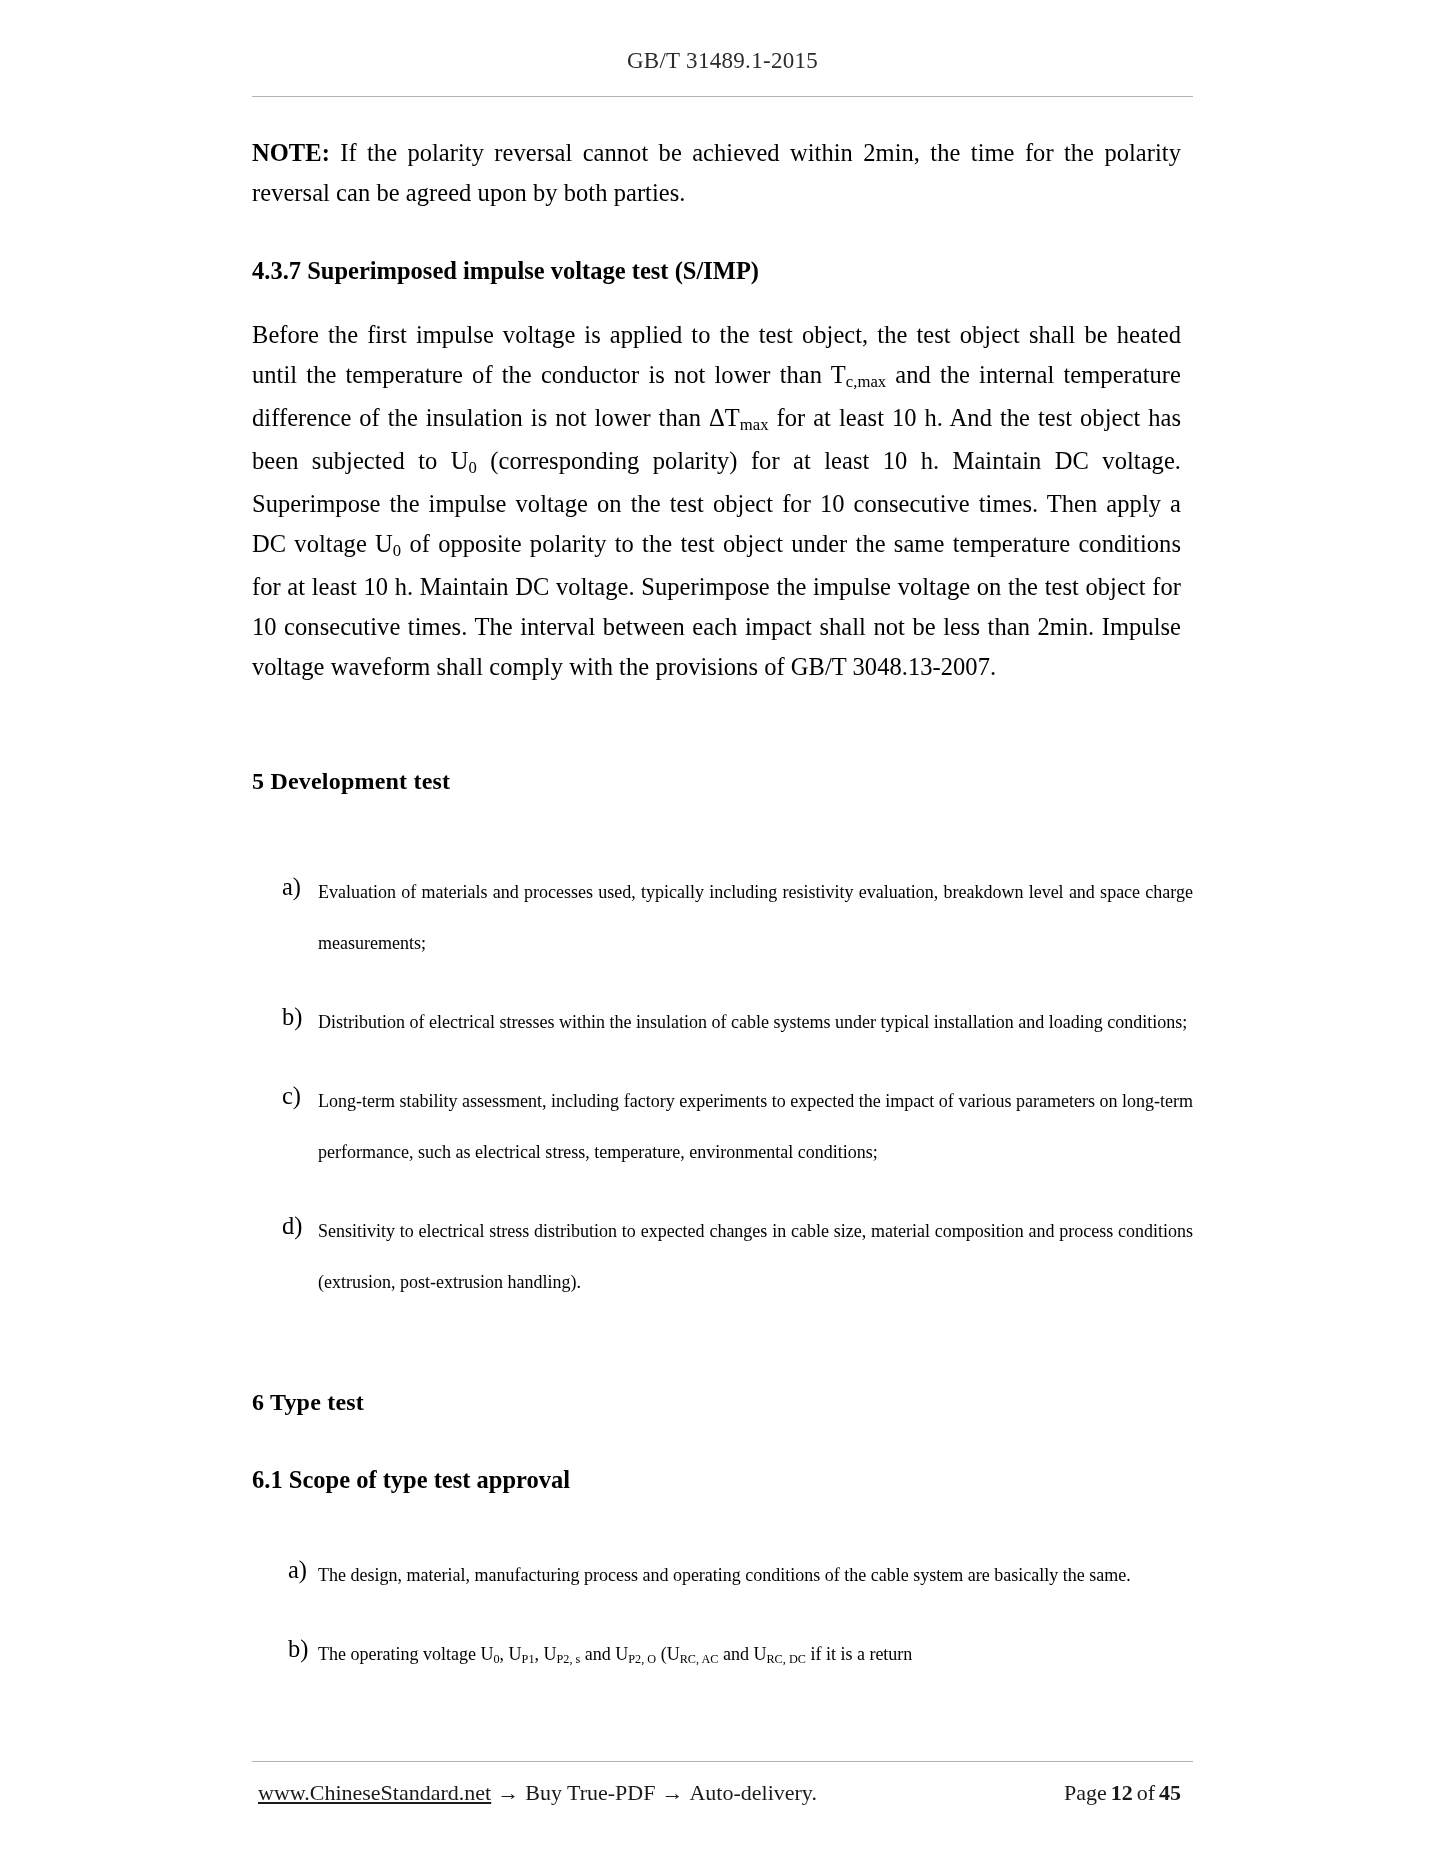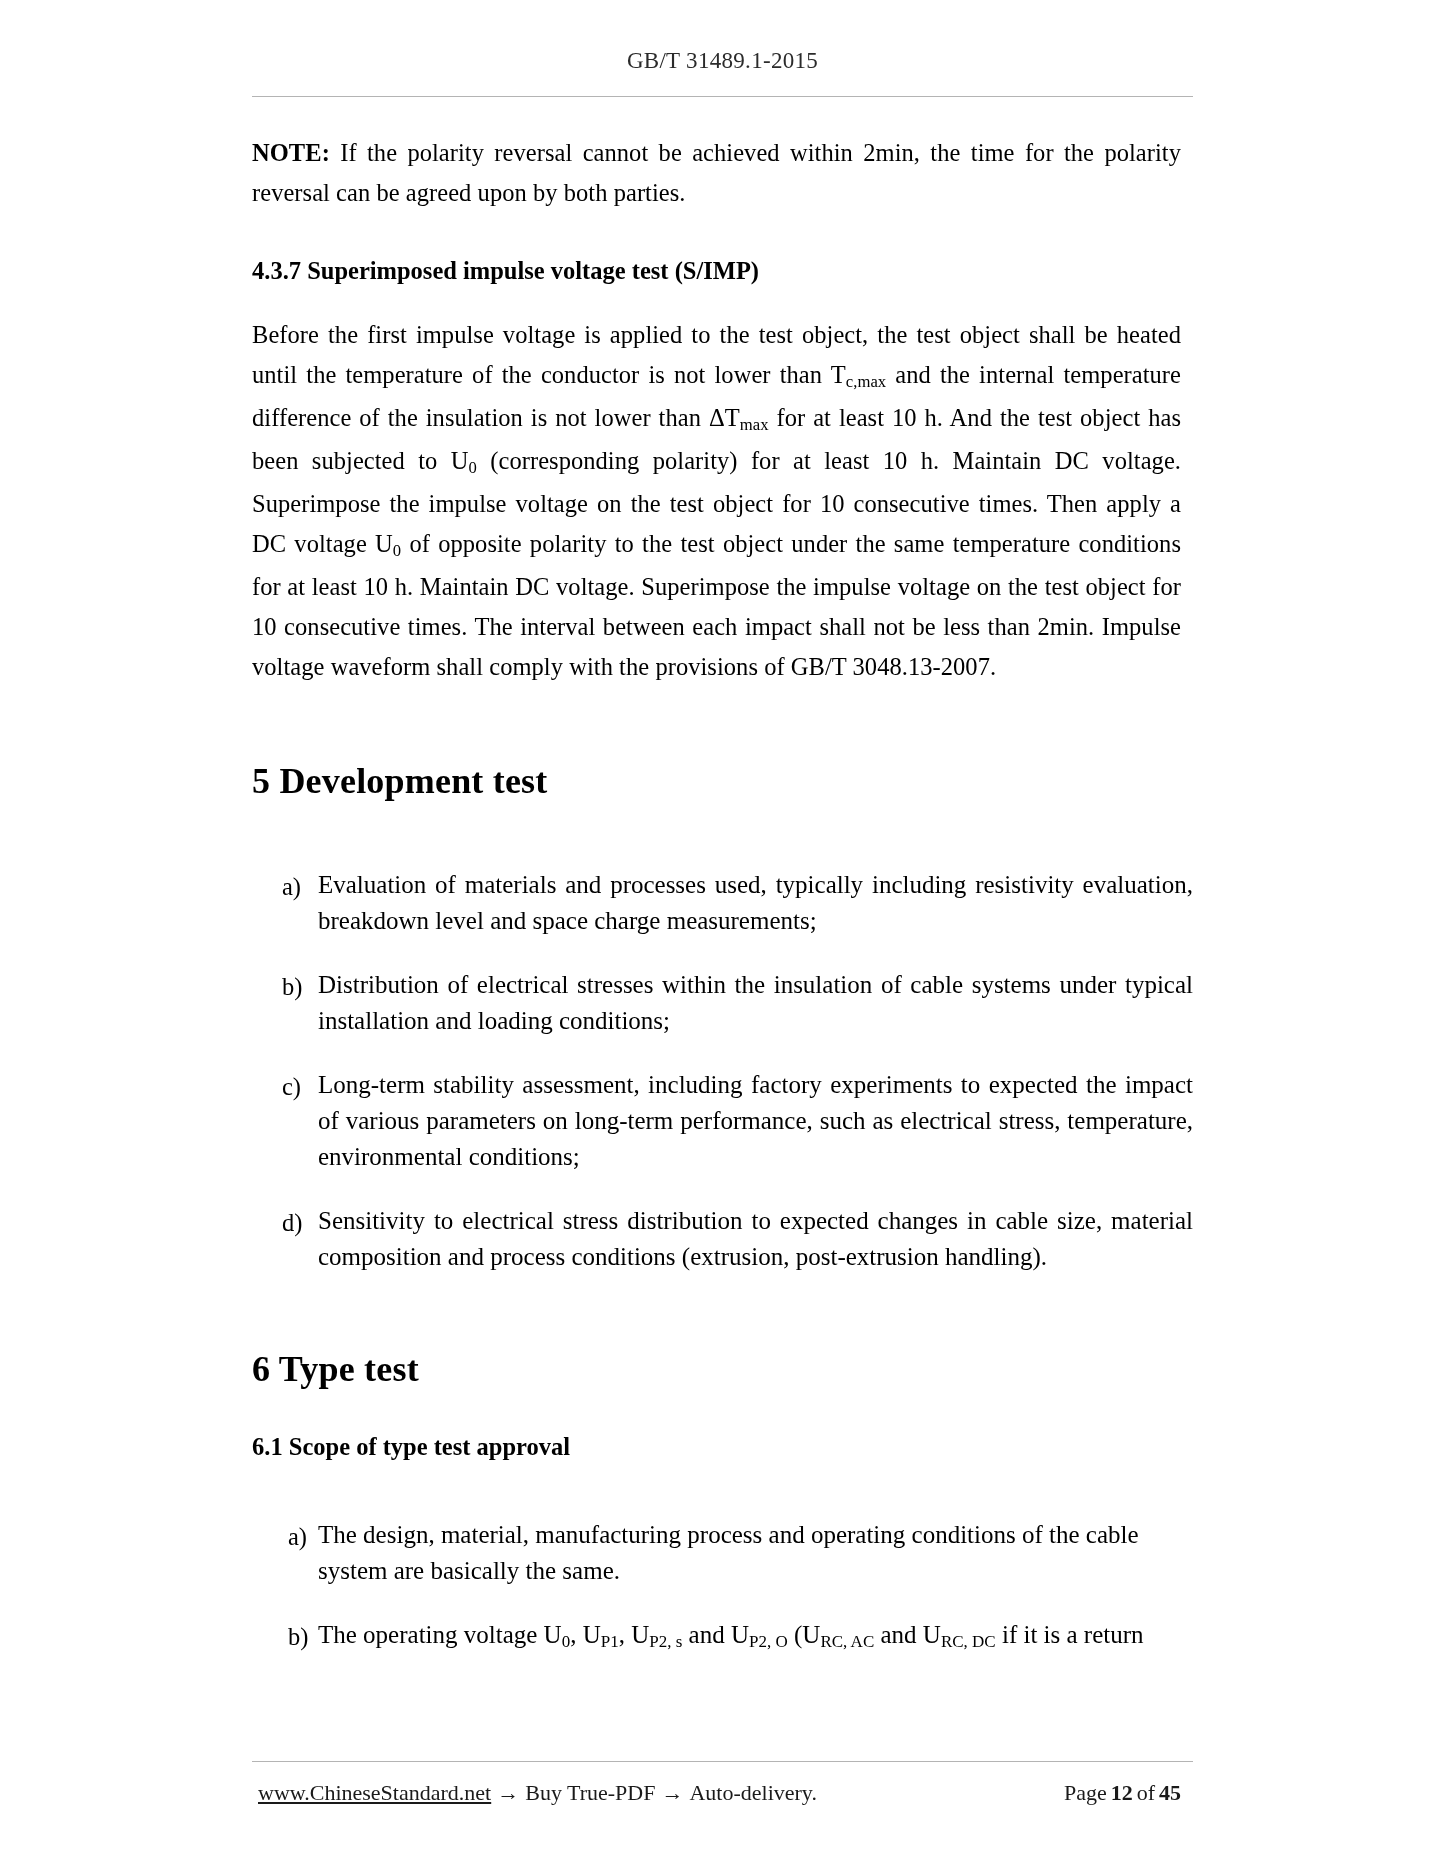--- a/index.html
+++ b/index.html
@@ -55,21 +55,21 @@
   .gap-xl { height: 74px; }
 
   h3.sub-heading {
     margin: 0;
     font-size: 24.5px;
     font-weight: bold;
     line-height: 36px;
   }
   h2.section-heading {
     margin: 0;
-    font-size: 36px;
+    font-size: 24px;
     font-weight: bold;
     line-height: 40px;
     letter-spacing: 0.2px;
   }
   
   ul.alpha-list {
     list-style: none;
     margin: 0;
     padding: 0;
   }
@@ -81,22 +81,22 @@
   }
   ul.alpha-list li:last-child { margin-bottom: 0; }
   .li-marker {
     flex: 0 0 auto;
     width: 36px;
     font-size: 24.5px;
     line-height: 40px;
   }
   .li-text {
     flex: 1 1 auto;
-    font-size: 25px;
-    line-height: 36px;
+    font-size: 18px;
+    line-height: 51px;
     text-align: justify;
     text-justify: inter-word;
   }
   .li-text.nojustify { text-align: left; }
   
   ul.alpha-list.loose li { padding-left: 36px; }
   ul.alpha-list.loose .li-marker { width: 30px; }
 
   sub {
     font-size: 0.68em;

